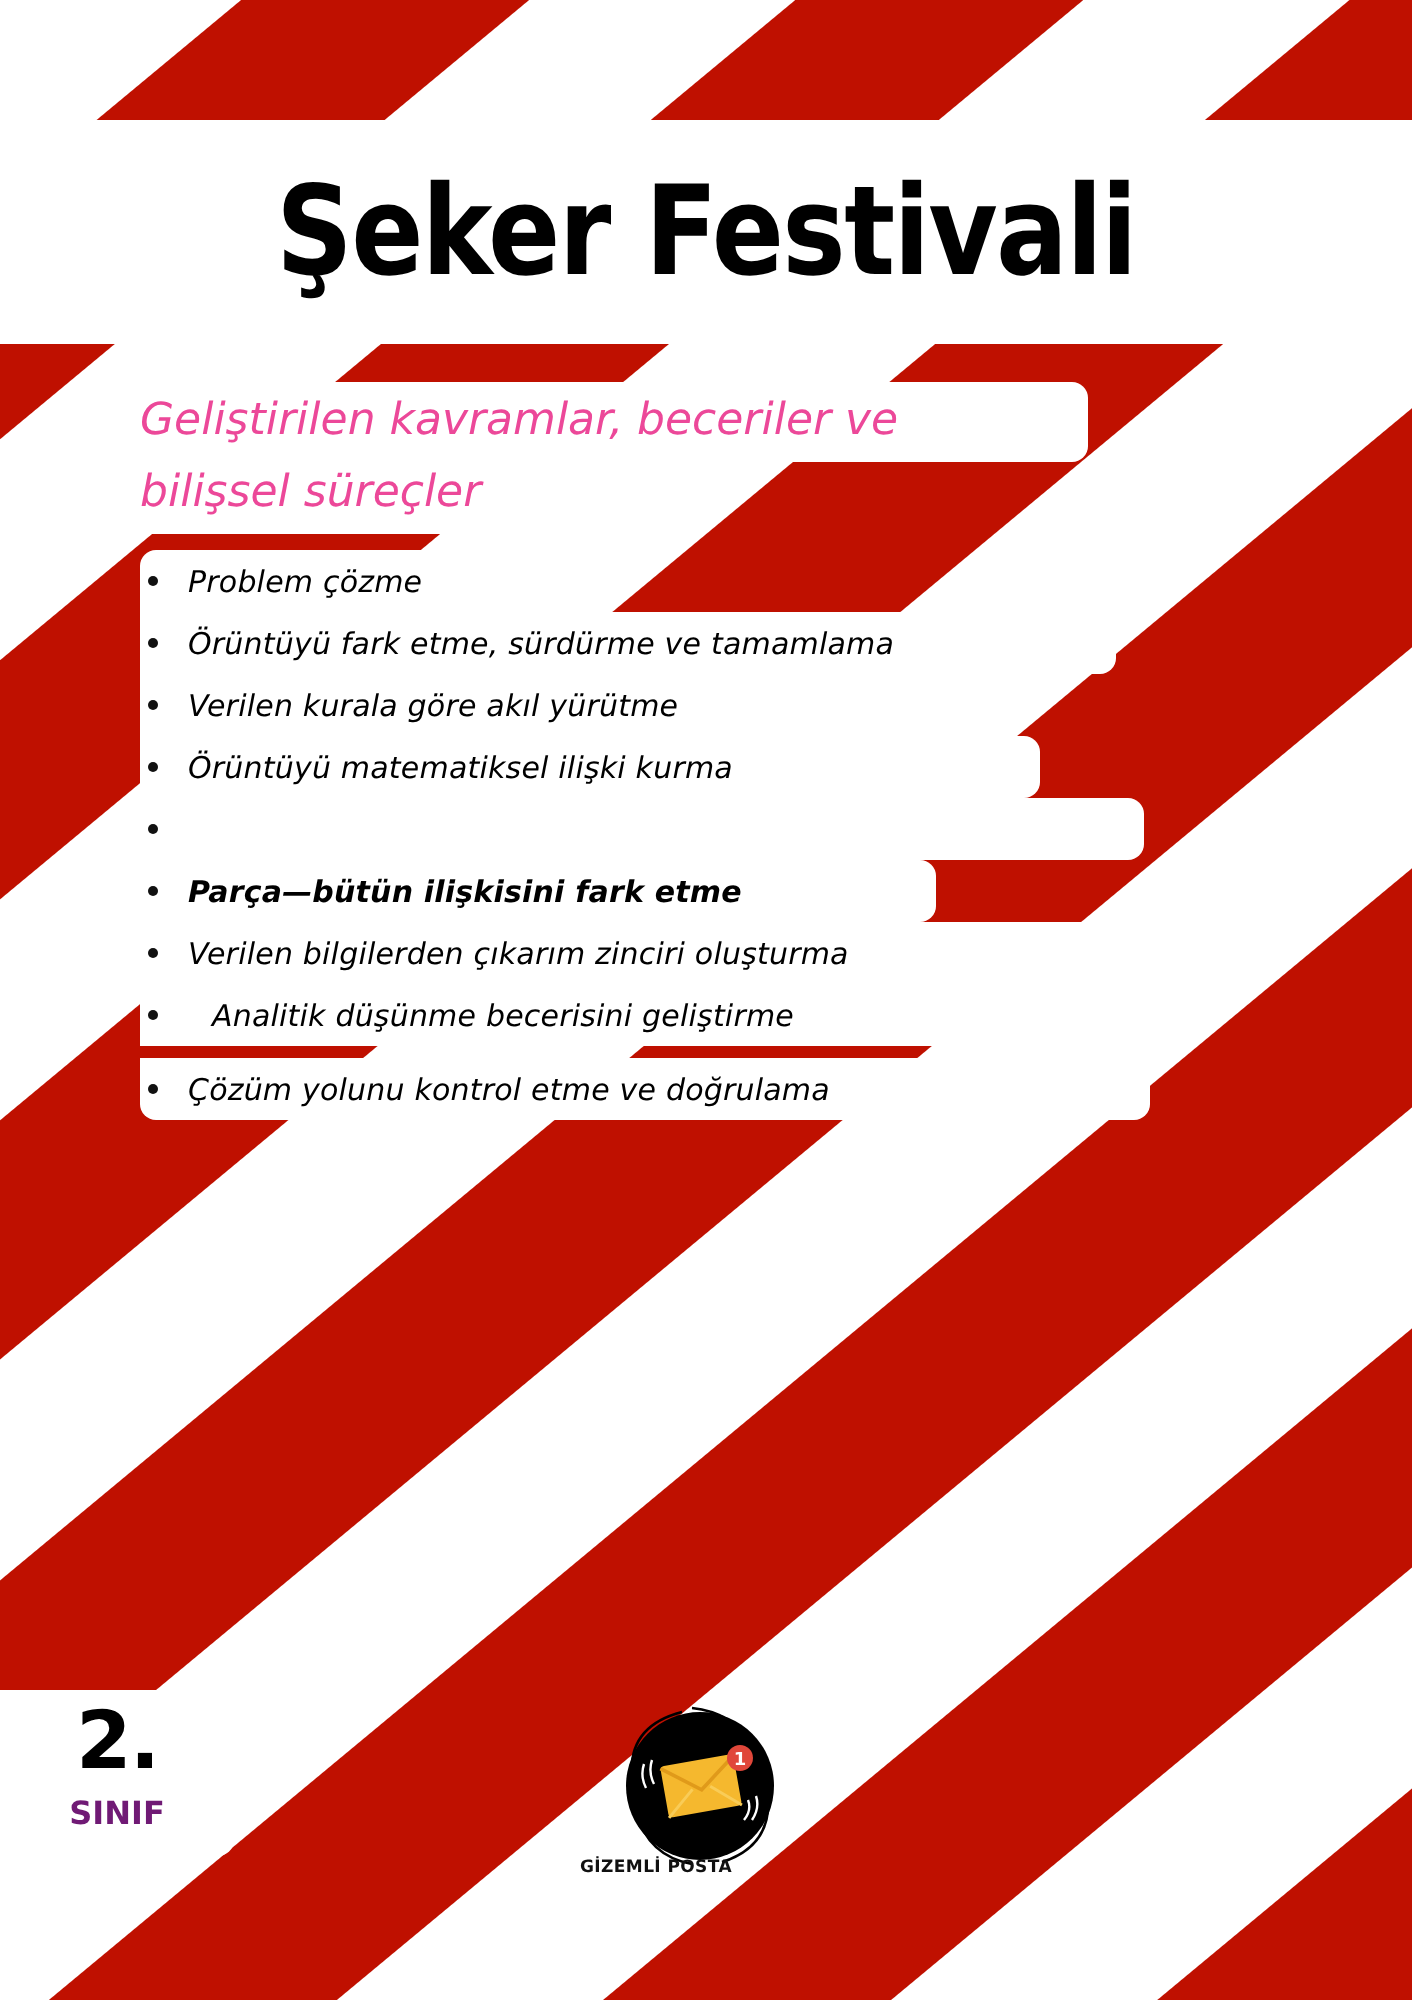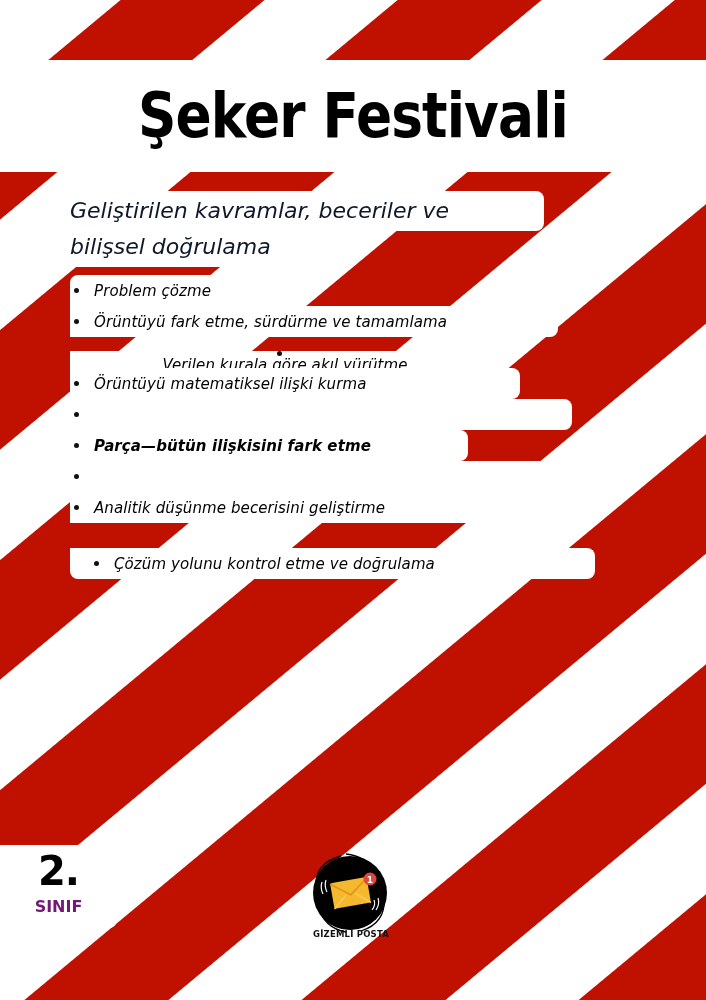--- a/index.html
+++ b/index.html
@@ -10,36 +10,36 @@
     position: absolute; left: 0; top: 76px; width: 706px; text-align: center;
     font-family: "DejaVu Sans", sans-serif; font-weight: bold; font-size: 62px;
     letter-spacing: -1px; color: #000; line-height: 80px;
     transform: scaleX(0.86); transform-origin: 353px 0;
   }
   .hl {
     position: absolute; background: #ffffff; border-radius: 8px;
   }
   .heading-text {
     position: absolute; font-family: "DejaVu Sans", sans-serif; font-style: italic;
-    font-size: 22px; color: #0f172a; white-space: nowrap; line-height: 30px;
+    font-size: 22px; color: #ec4899; white-space: nowrap; line-height: 30px;
   }
   .list-item {
     position: absolute; left: 70px; height: 31px; background: #ffffff;
     border-radius: 0 8px 8px 0; display: flex; align-items: center;
   }
   .bullet { width: 5px; height: 5px; border-radius: 50%; background: #111; margin-left: 4px; margin-right: 15px; flex: none; }
   .item-text { font-family: "DejaVu Sans", sans-serif; font-style: italic; font-size: 15px; color: #000000; white-space: nowrap; letter-spacing: 0.1px; }
   .badge {
     position: absolute; left: 0; top: 845px; width: 117px; height: 83px; background: #fff;
     border-radius: 0 8px 8px 0; text-align: center;
   }
   .badge-num { position: absolute; left: 0; width: 100%; top: 2px; font-family: "DejaVu Sans", sans-serif; font-weight: bold; font-size: 40px; line-height: 48px; color: #000; letter-spacing: -1px; }
   .badge-label { position: absolute; left: 0; width: 100%; top: 52px; font-family: "DejaVu Sans", sans-serif; font-weight: bold; font-size: 16px; line-height: 20px; color: #701a75; }
   .logo { position: absolute; left: 306px; top: 848px; width: 90px; height: 100px; }
-  .logo-text { position: absolute; left: 290px; top: 929px; width: 122px; text-align: center; font-family: "DejaVu Sans", sans-serif; font-weight: bold; font-size: 8.5px; color: #111; letter-spacing: 0.2px; }
+  .logo-text { position: absolute; left: 290px; top: 929px; width: 122px; font-family: "DejaVu Sans", sans-serif; font-weight: bold; font-size: 8.5px; color: #111; letter-spacing: 0.2px; }
 </style>
 </head>
 <body>
 
 <svg class="bg" width="706" height="1000" viewBox="0 0 706 1000">
   <defs>
     <pattern id="stripes" patternUnits="userSpaceOnUse" x="0" y="77" width="706" height="177" patternTransform="rotate(-39.7)">
       <rect x="-2000" y="0" width="6000" height="92" fill="#BF1000"></rect>
       <rect x="-2000" y="92" width="6000" height="85" fill="#FFFFFF"></rect>
     </pattern>
@@ -47,54 +47,55 @@
   <rect x="0" y="0" width="706" height="1000" fill="url(#stripes)"></rect>
 </svg>
 
 <div class="band" style="top:60px;height:112px;"></div>
 
 <h1 class="title" style="margin:0;">Şeker Festivali</h1>
 
 <div class="hl" style="left:62px;top:191px;width:482px;height:40px;"></div>
 <div class="hl" style="left:62px;top:229px;width:232px;height:38px;border-radius:0 8px 8px 0;"></div>
 <div class="heading-text" style="left:70px;top:196px;">Geliştirilen kavramlar, beceriler ve</div>
-<div class="heading-text" style="left:70px;top:232px;">bilişsel doğrulama</div>
+<div class="heading-text" style="left:70px;top:232px;">bilişsel süreçler</div>
 
 <div>
   <div class="list-item" style="top:275px;width:195px;border-radius:8px 8px 8px 0;">
     <span class="bullet"></span>
     <span class="item-text">Problem çözme</span>
   </div>
   <div class="list-item" style="top:306px;width:488px;">
     <span class="bullet"></span>
     <span class="item-text">Örüntüyü fark etme, sürdürme ve tamamlama</span>
   </div>
-  <div class="list-item" style="top:351px;width:430px;flex-direction:column;">
+  <div class="list-item" style="top:337px;width:430px;">
     <span class="bullet"></span>
     <span class="item-text">Verilen kurala göre akıl yürütme</span>
   </div>
   <div class="list-item" style="top:368px;width:450px;">
     <span class="bullet"></span>
     <span class="item-text">Örüntüyü matematiksel ilişki kurma</span>
   </div>
   <div class="list-item" style="top:399px;width:502px;">
     <span class="bullet"></span>
   </div>
   <div class="list-item" style="top:430px;width:398px;font-weight:bold;">
     <span class="bullet"></span>
     <span class="item-text">Parça—bütün ilişkisini fark etme</span>
   </div>
   <div class="list-item" style="top:461px;width:520px;">
     <span class="bullet"></span>
+    <span class="item-text">Verilen bilgilerden çıkarım zinciri oluşturma</span>
   </div>
-  <div class="list-item" style="top:492px;width:460px;">
+  <div class="list-item" style="top:492px;width:460px;gap:12px;">
     <span class="bullet"></span>
     <span class="item-text">Analitik düşünme becerisini geliştirme</span>
   </div>
-  <div class="list-item" style="top:548px;width:505px;border-radius:0 8px 8px 8px;padding-left:20px;">
+  <div class="list-item" style="top:529px;width:505px;border-radius:0 8px 8px 8px;">
     <span class="bullet"></span>
     <span class="item-text">Çözüm yolunu kontrol etme ve doğrulama</span>
   </div>
 </div>
 
 <div class="badge">
   <div class="badge-num">2.</div>
   <div class="badge-label">SINIF</div>
 </div>
 

